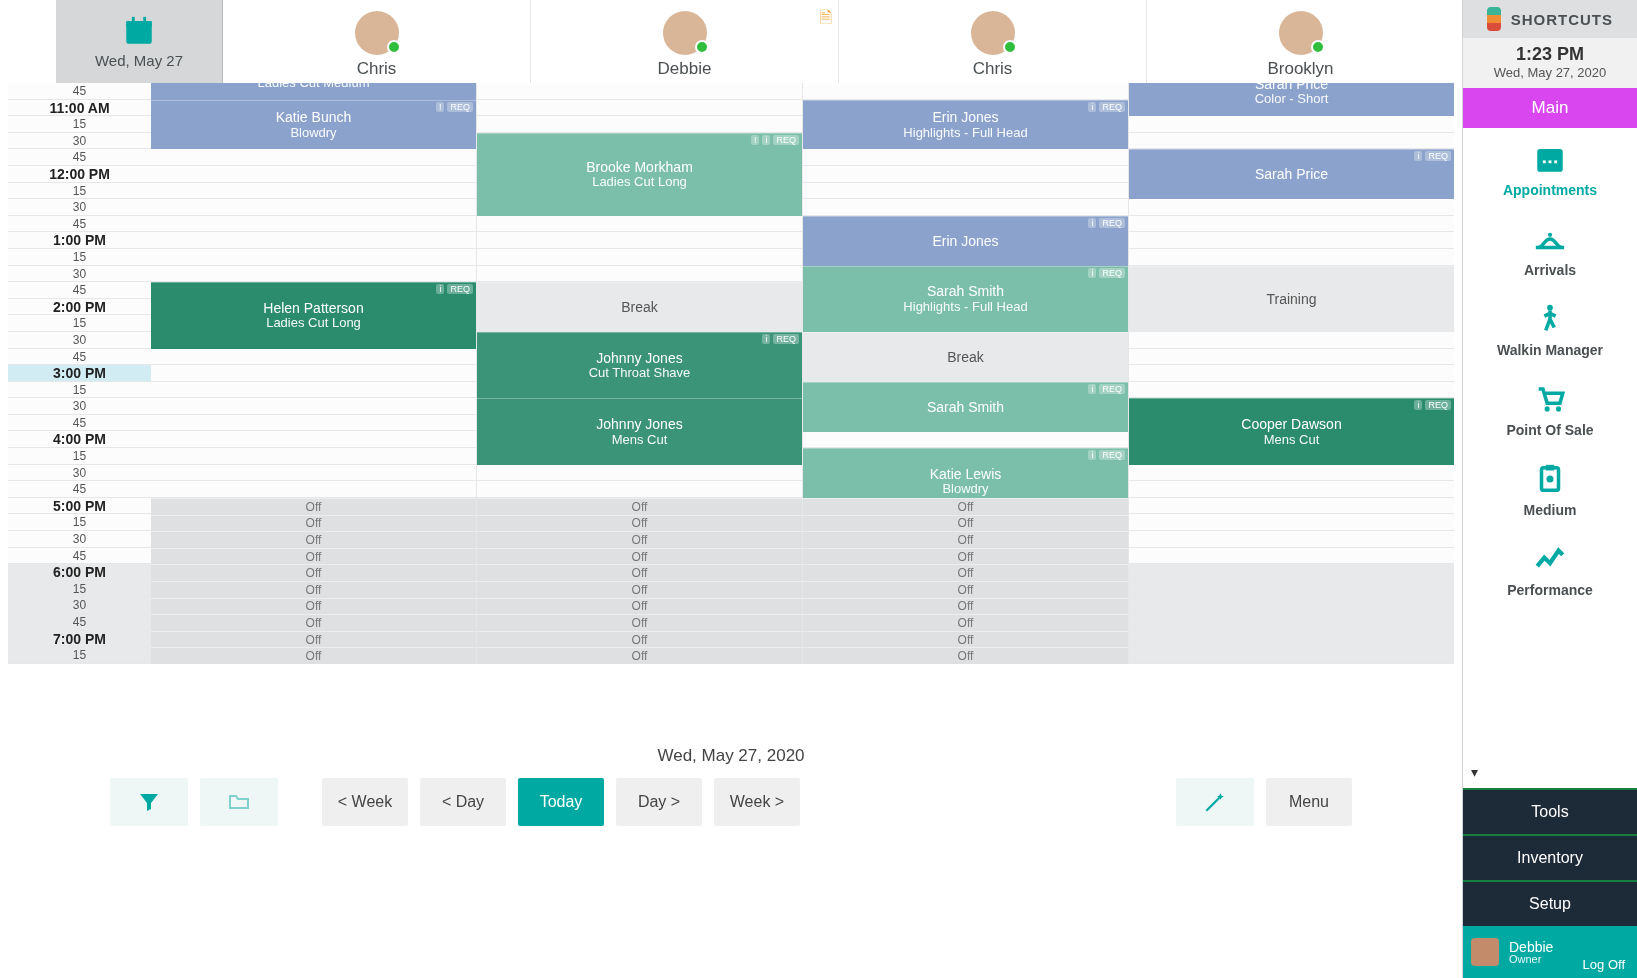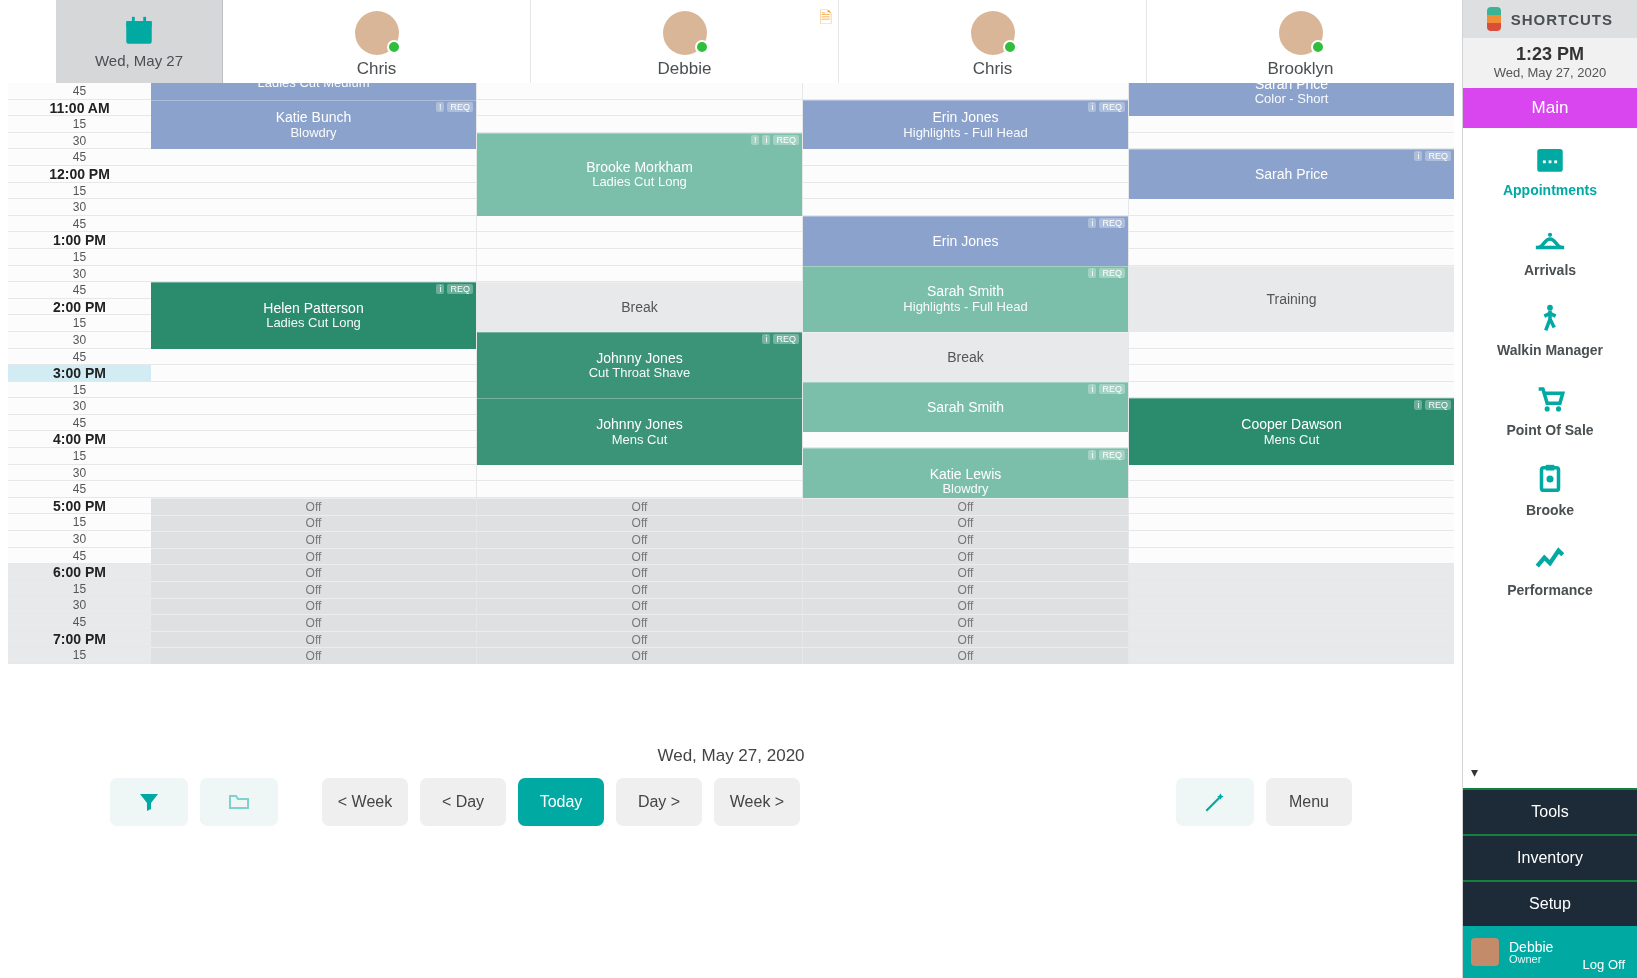--- a/index.html
+++ b/index.html
@@ -65,21 +65,21 @@
   .appt.green  { background: #2b8b6d; }
   .appt.greend { background: #3b9378; }
   .appt.grey   { background: #e8e9ea; color: #555; }
   .appt.grey .client { color: #555; }
   .appt.off { background: #dfe0e1; color: #777; height: 16.6px; font-size: 12px; border-top: 1px solid #eceded; }
 
   
   .footer { padding: 82px 20px 0; }
   .footer-date { text-align: center; font-size: 17px; color: #444; margin-bottom: 12px; }
   .footer-row { display: flex; align-items: center; gap: 12px; padding: 0 90px; }
-  .fbtn { height: 48px; min-width: 78px; background: #efefef; display: flex; align-items: center; justify-content: center; font-size: 16px; color: #444; cursor: pointer; border-radius: 7px; }
+  .fbtn { height: 48px; min-width: 78px; background: #efefef; display: flex; align-items: center; justify-content: center; font-size: 16px; color: #444; cursor: pointer; border-radius: 2px; }
   .fbtn.wide { min-width: 86px; }
   .fbtn.today { background: #00aaa3; color: #fff; }
   .fbtn.icon-only { background: #eef6f6; color: #00aaa3; font-size: 22px; }
   .fbtn.folder { background: #eef6f6; color: #00aaa3; }
   .spacer { flex: 1; }
 </style>
 </head>
 <body>
 
 <div class="main">
@@ -519,21 +519,21 @@
           <circle cx="18" cy="19" r="1.8" fill="currentColor"></circle>
         </svg>
         <div class="nav-label">Point Of Sale</div>
       </div>
       <div class="nav-item">
         <svg class="nav-icon" width="34" height="34" viewBox="0 0 24 24" style="color:#00aaa3">
           <rect x="6" y="4" width="12" height="16" rx="1.5" stroke="currentColor" stroke-width="2.5" fill="none"></rect>
           <rect x="9" y="2" width="6" height="4" fill="currentColor"></rect>
           <circle cx="12" cy="12" r="2.5" fill="currentColor"></circle>
         </svg>
-        <div class="nav-label">Brooke</div>
+        <div class="nav-label">Medium</div>
       </div>
       <div class="nav-item">
         <svg class="nav-icon" width="34" height="34" viewBox="0 0 24 24" style="color:#00aaa3">
           <path d="M3 17l5-6 4 4 6-9 3 3" stroke="currentColor" stroke-width="3" fill="none"></path>
         </svg>
         <div class="nav-label">Performance</div>
       </div>
       <span class="nav-more-chevron">▾</span>
   </div>
 

